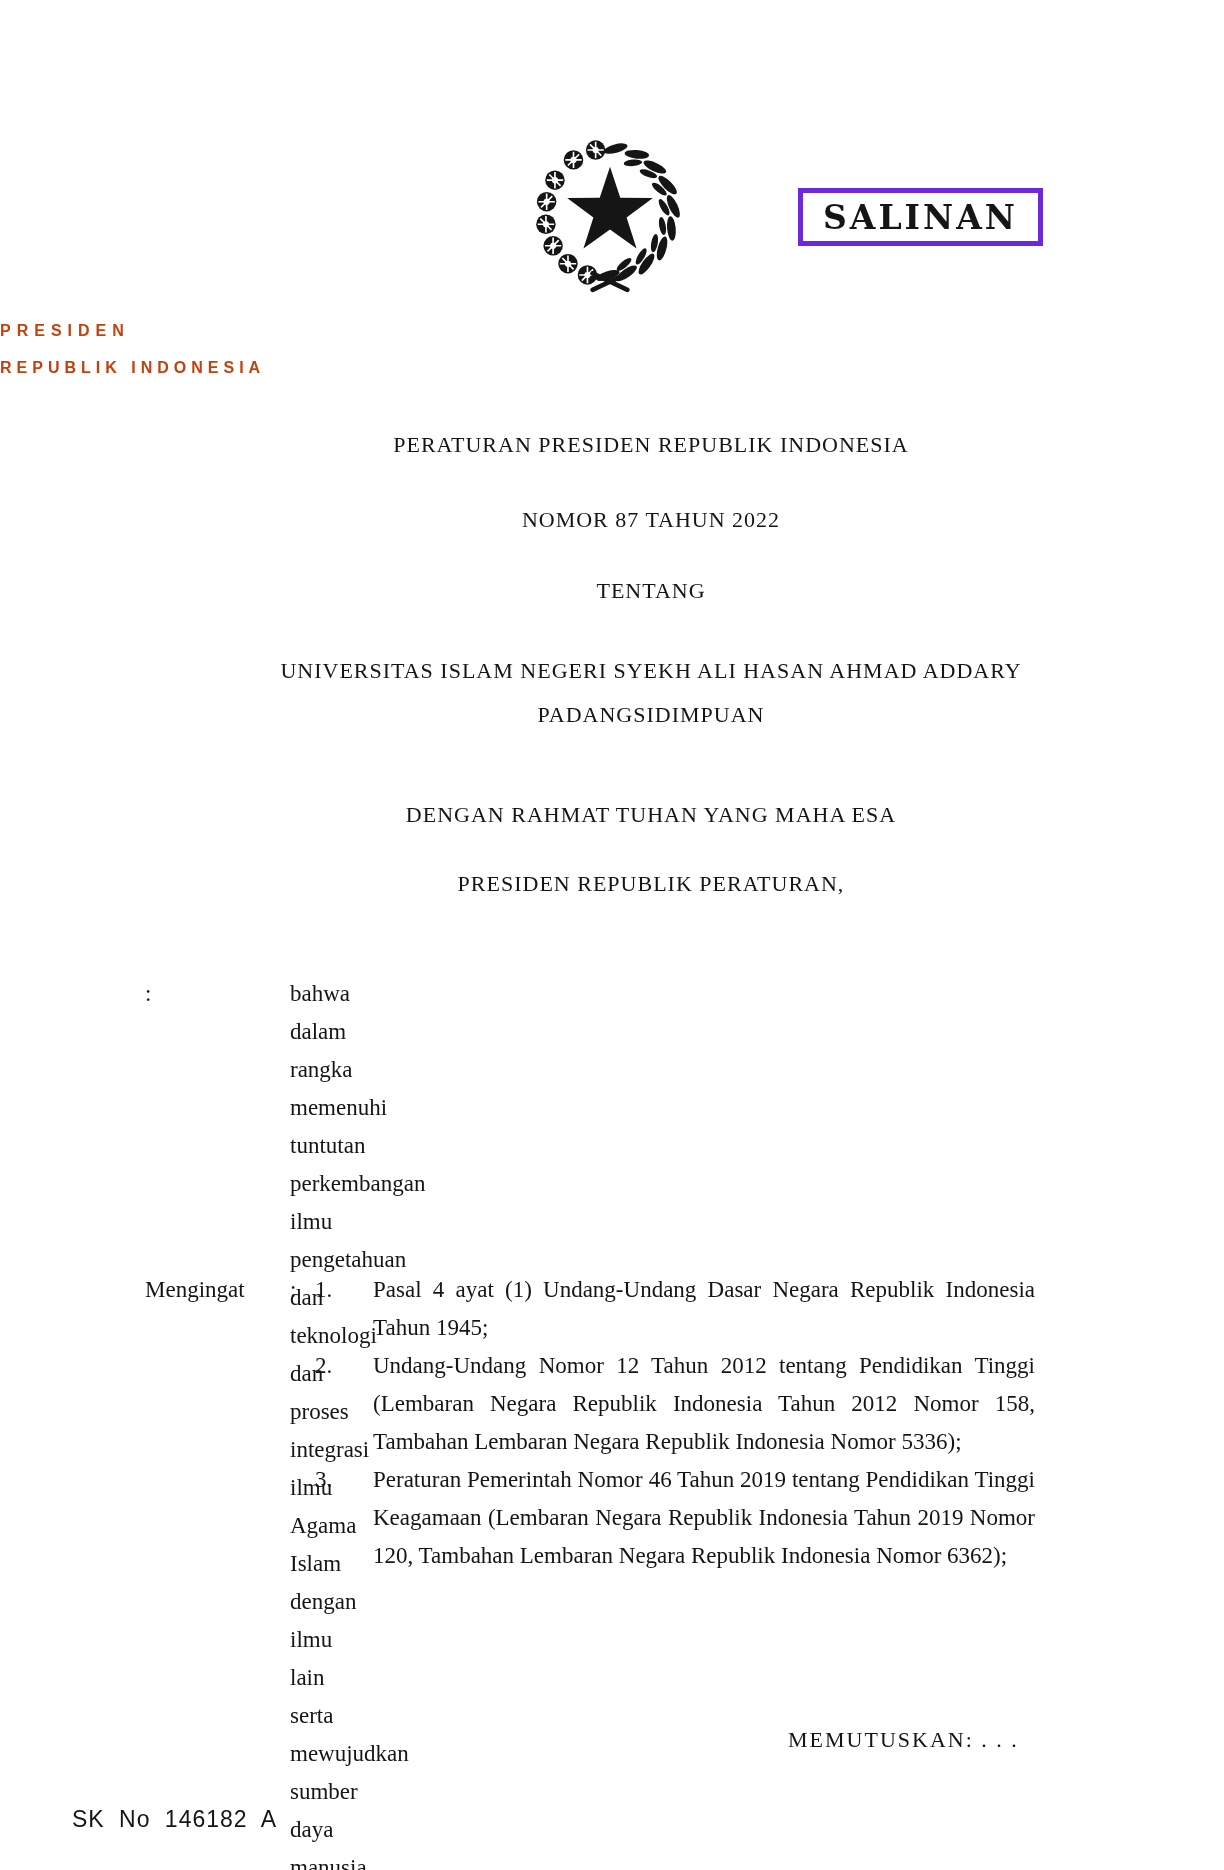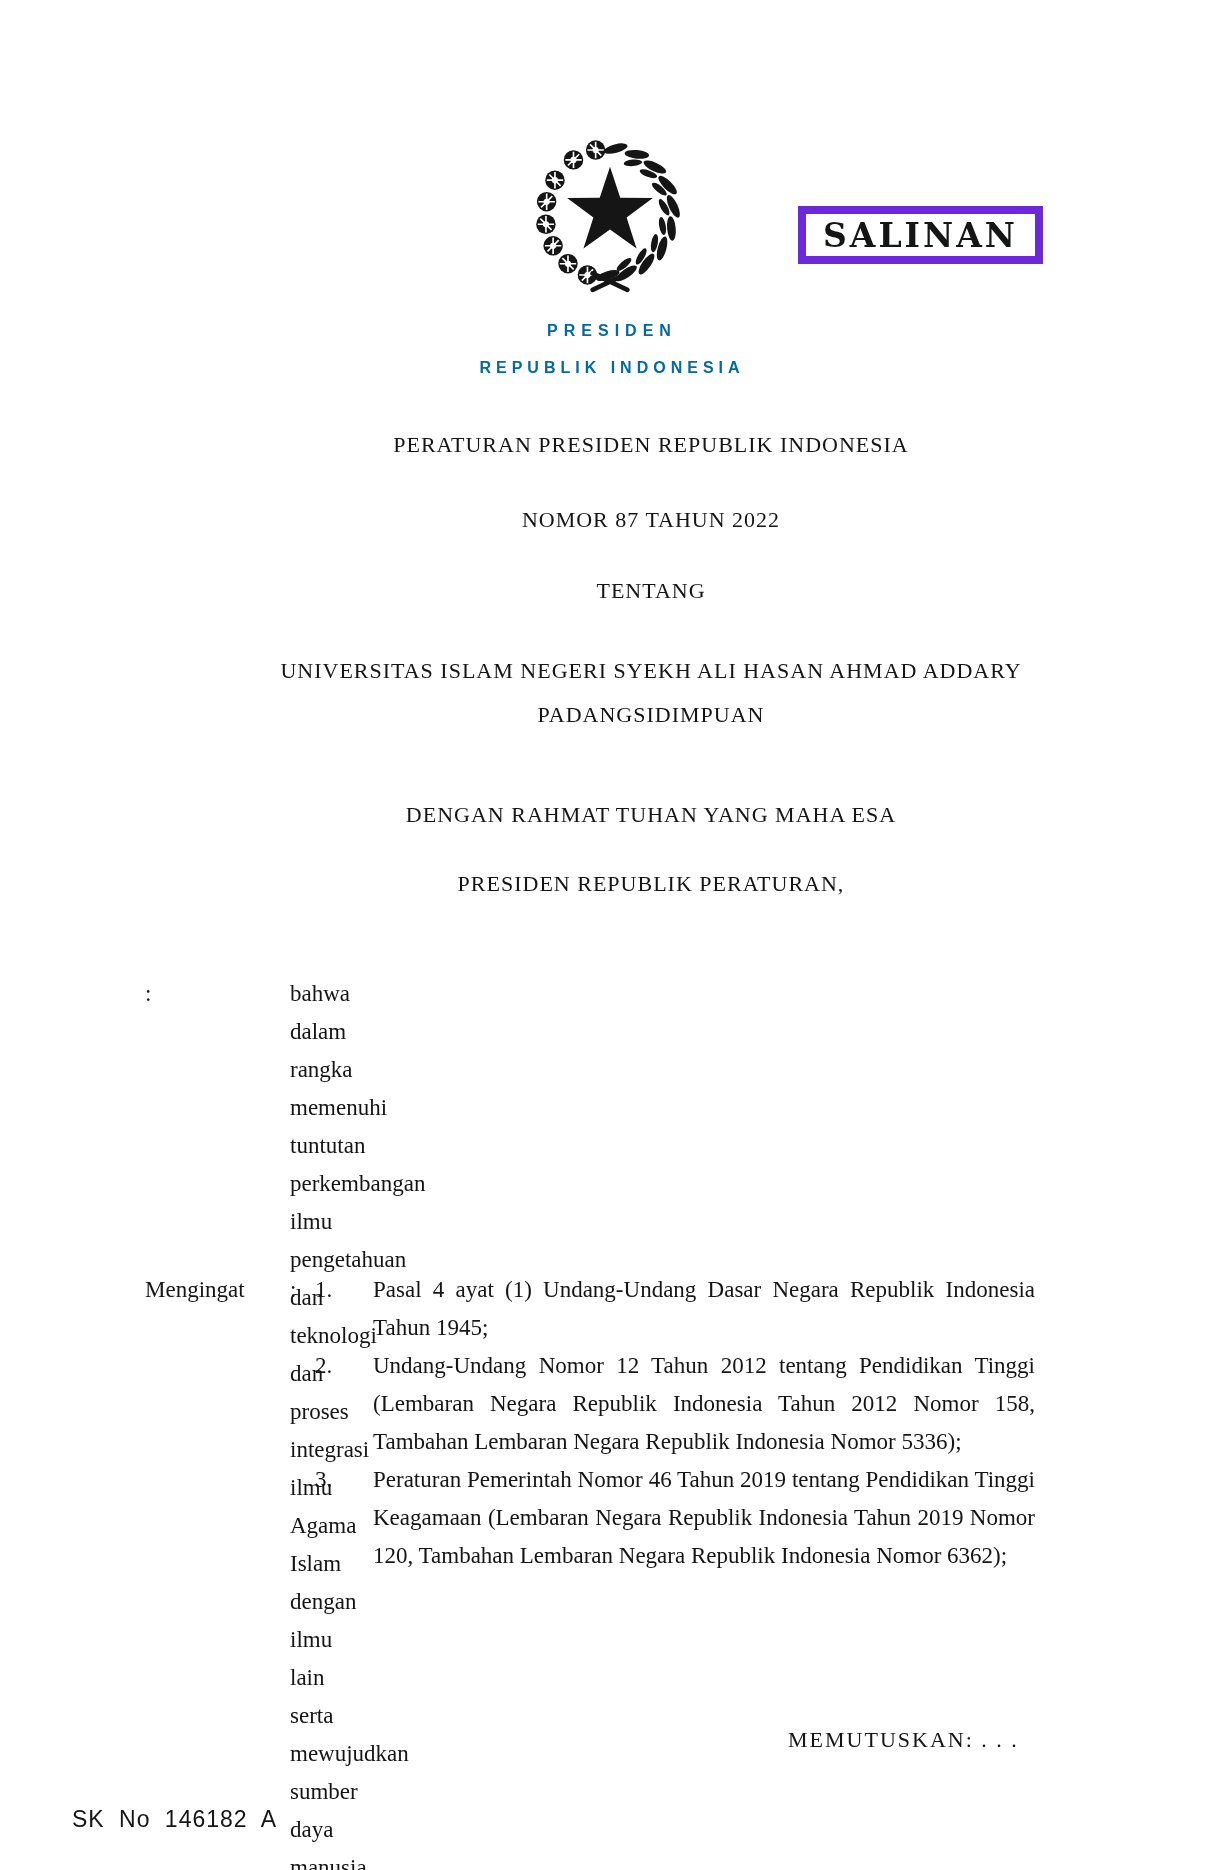--- a/index.html
+++ b/index.html
@@ -10,33 +10,32 @@
     color:#151515;
     font-family:"Liberation Serif", serif;
     overflow:hidden;
   }
 
   
   .emblem { position:absolute; left:528px; top:130px; width:164px; height:168px; }
 
   
   .stamp {
-    position:absolute; left:798px; top:206px; width:245px; height:58px;
-    border:8px solid #6d28d9; box-sizing:border-box;
+    position:absolute; left:798px; top:188px; width:245px; height:58px;
+    border:5px solid #6d28d9; box-sizing:border-box;
     display:flex; align-items:center; justify-content:center;
     font-family:"DejaVu Serif", serif;
     font-weight:bold; font-size:33px; letter-spacing:3px;
   }
 
   
   .letterhead {
     position:absolute; left:0; top:322px; width:1224px;
-    text-align:center;
     font-family:"Liberation Sans", sans-serif;
-    color:#0369a1;
+    color:#c2410c;
   }
   .letterhead .l1 { font-size:16px; letter-spacing:6px; font-weight:600; }
   .letterhead .l2 { font-size:16px; letter-spacing:5px; font-weight:600; margin-top:19px; }
 
   
   .cline {
     position:absolute; left:0; width:1224px;
     text-align:center; font-size:22px; letter-spacing:1px;margin-left:39px;
   }
   .t1 { top:432px; }

